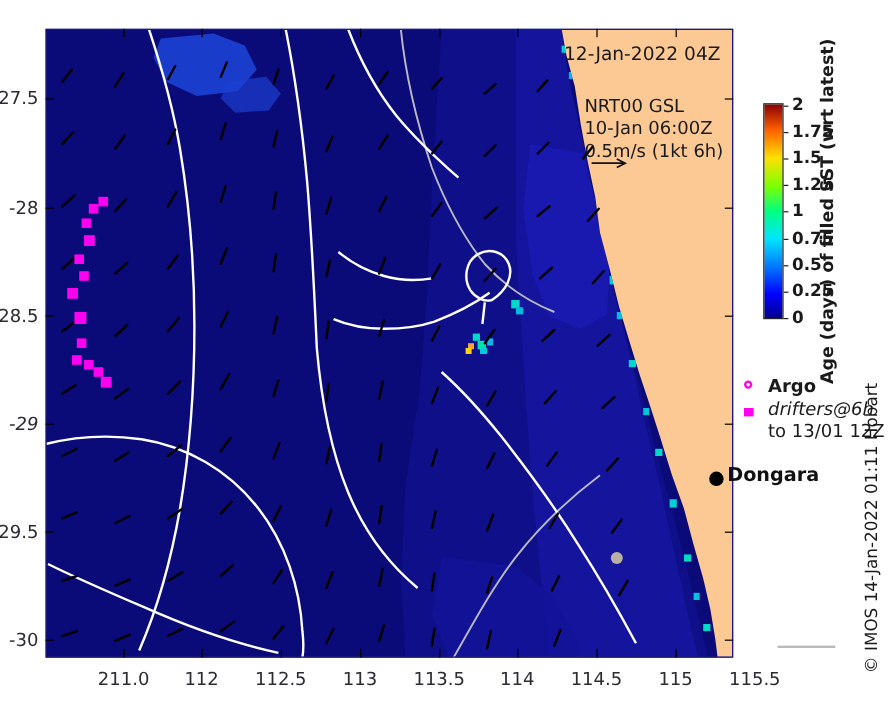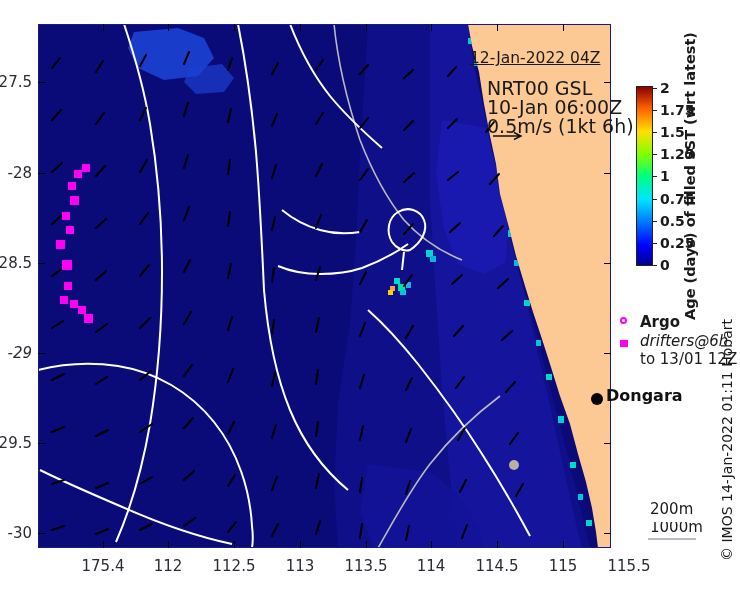--- a/index.html
+++ b/index.html
@@ -22,22 +22,22 @@
   .ytick{position:absolute;left:604px;width:7px;height:1px;background:#000;}
   .ytick.l{left:38px;}
   .xlab{position:absolute;top:557px;font-size:15px;color:#2b2b33;
         transform:translateX(-50%);white-space:nowrap;}
   .ylab{position:absolute;right:0;font-size:15px;color:#2b2b33;
         transform:translateY(-50%);white-space:nowrap;}
   #ylabs{position:absolute;left:-6px;top:0;width:38px;height:592px;}
 
   
   .anno{position:absolute;color:#1a1a1a;font-size:15px;white-space:nowrap;}
-  #datestamp{left:470px;top:49px;font-size:15.5px;text-decoration:underline;}
-  #gslblock{left:487px;top:79px;line-height:19px;font-size:19px;}
+  #datestamp{left:470px;top:36px;font-size:15.5px;}
+  #gslblock{left:487px;top:79px;line-height:19px;font-size:15px;}
   #arrowscale{position:absolute;left:492px;top:131px;width:34px;height:10px;}
 
   
   #legend{position:absolute;left:612px;top:313px;width:128px;font-size:15px;color:#1a1a1a;}
   #argolabel{position:absolute;left:28px;top:0px;font-weight:bold;font-size:15px;}
   #drift1{position:absolute;left:28px;top:19px;font-size:15px;white-space:nowrap;font-style:italic;}
   #drift2{position:absolute;left:28px;top:37px;font-size:15px;white-space:nowrap;}
   .argomk{position:absolute;left:8px;top:4px;width:7px;height:7px;border-radius:50%;
           border:2px solid #ff00f0;box-sizing:border-box;background:transparent;}
   .driftmk{position:absolute;left:8px;top:27px;width:8px;height:7px;background:#ff00f0;}
@@ -309,21 +309,21 @@
     <div class="xtick b" style="left:300px;"></div>
     <div class="xtick" style="left:366px;"></div>
     <div class="xtick b" style="left:366px;"></div>
     <div class="xtick" style="left:431px;"></div>
     <div class="xtick b" style="left:431px;"></div>
     <div class="xtick" style="left:497px;"></div>
     <div class="xtick b" style="left:497px;"></div>
     <div class="xtick" style="left:563px;"></div>
     <div class="xtick b" style="left:563px;"></div>
 
-    <div class="xlab" style="left:103px;">175.4</div>
+    <div class="xlab" style="left:103px;">211.0</div>
     <div class="xlab" style="left:168px;">112</div>
     <div class="xlab" style="left:234px;">112.5</div>
     <div class="xlab" style="left:300px;">113</div>
     <div class="xlab" style="left:366px;">113.5</div>
     <div class="xlab" style="left:431px;">114</div>
     <div class="xlab" style="left:497px;">114.5</div>
     <div class="xlab" style="left:563px;">115</div>
     <div class="xlab" style="left:629px;">115.5</div>
   </div>
 
@@ -391,22 +391,18 @@
     <span class="argomk"></span>
     <span class="driftmk"></span>
     <div id="argolabel">Argo</div>
     <div id="drift1">drifters@6h</div>
     <div id="drift2">to 13/01 12Z</div>
   </div>
 
   <div id="dongara-dot"></div>
   <div id="dongara-label">Dongara</div>
 
-  <div id="bathy">
-    <div>200m</div>
-    <div>1000m</div>
-  </div>
   <div id="bathyline200"></div>
   <div id="bathyline1000"></div>
 
   <div id="copyright">© IMOS 14-Jan-2022 01:11 Hobart</div>
 
 </div>
 
 </body></html>

